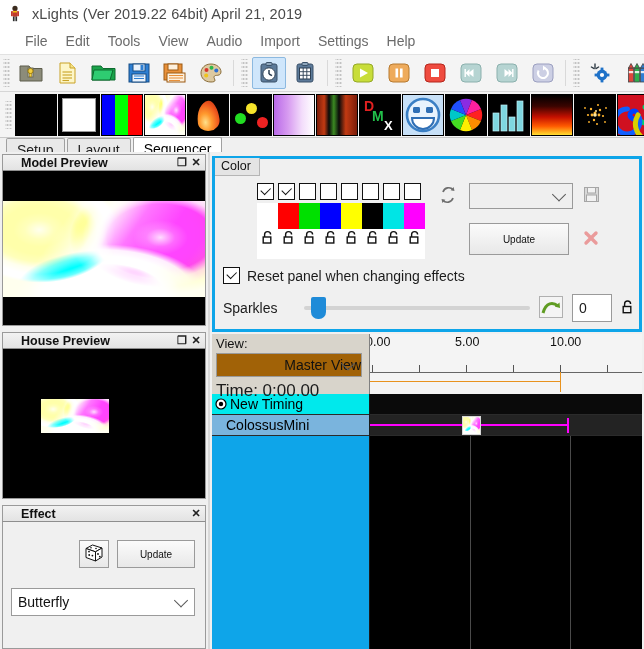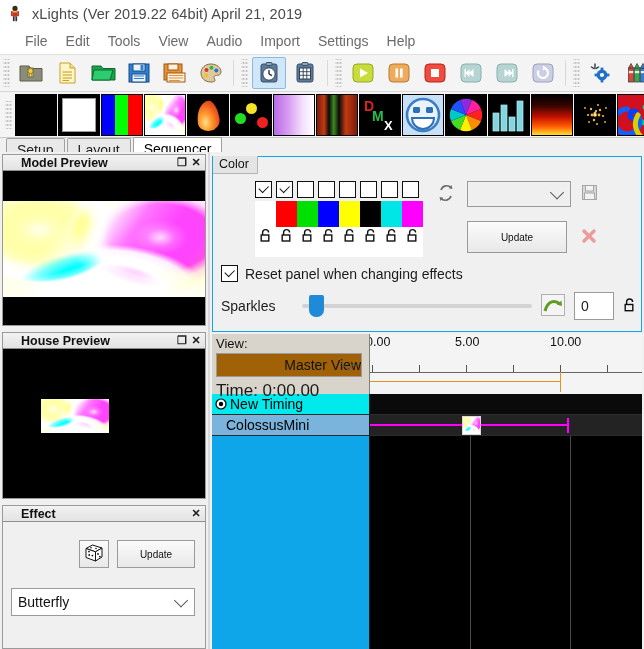--- a/index.html
+++ b/index.html
@@ -166,21 +166,21 @@
   }
   .combo .chev {
     position: absolute; right: 8px; top: 50%; transform: translateY(-60%);
     width: 9px; height: 9px;
     border-right: 1.6px solid #5a5a5a; border-bottom: 1.6px solid #5a5a5a;
     transform: translateY(-65%) rotate(45deg);
   }
 
   
   .groupbox {
-    border: 1px solid #0ea5e9; margin: 4px 2px 0 2px;
+    border: 3px solid #0ea5e9; margin: 4px 2px 0 2px;
     position: relative; background: #f0f0f0;
     box-sizing: border-box;
   }
   .groupbox > .gb-title {
     position: absolute; top: -1px; left: 0;
     background: #e4e4e4; color: #111; font-size: 12.5px;
     padding: 1px 8px 2px 6px;
     border-right: 1px solid #b5b5b5; border-bottom: 1px solid #b5b5b5;
   }
   .chk {

